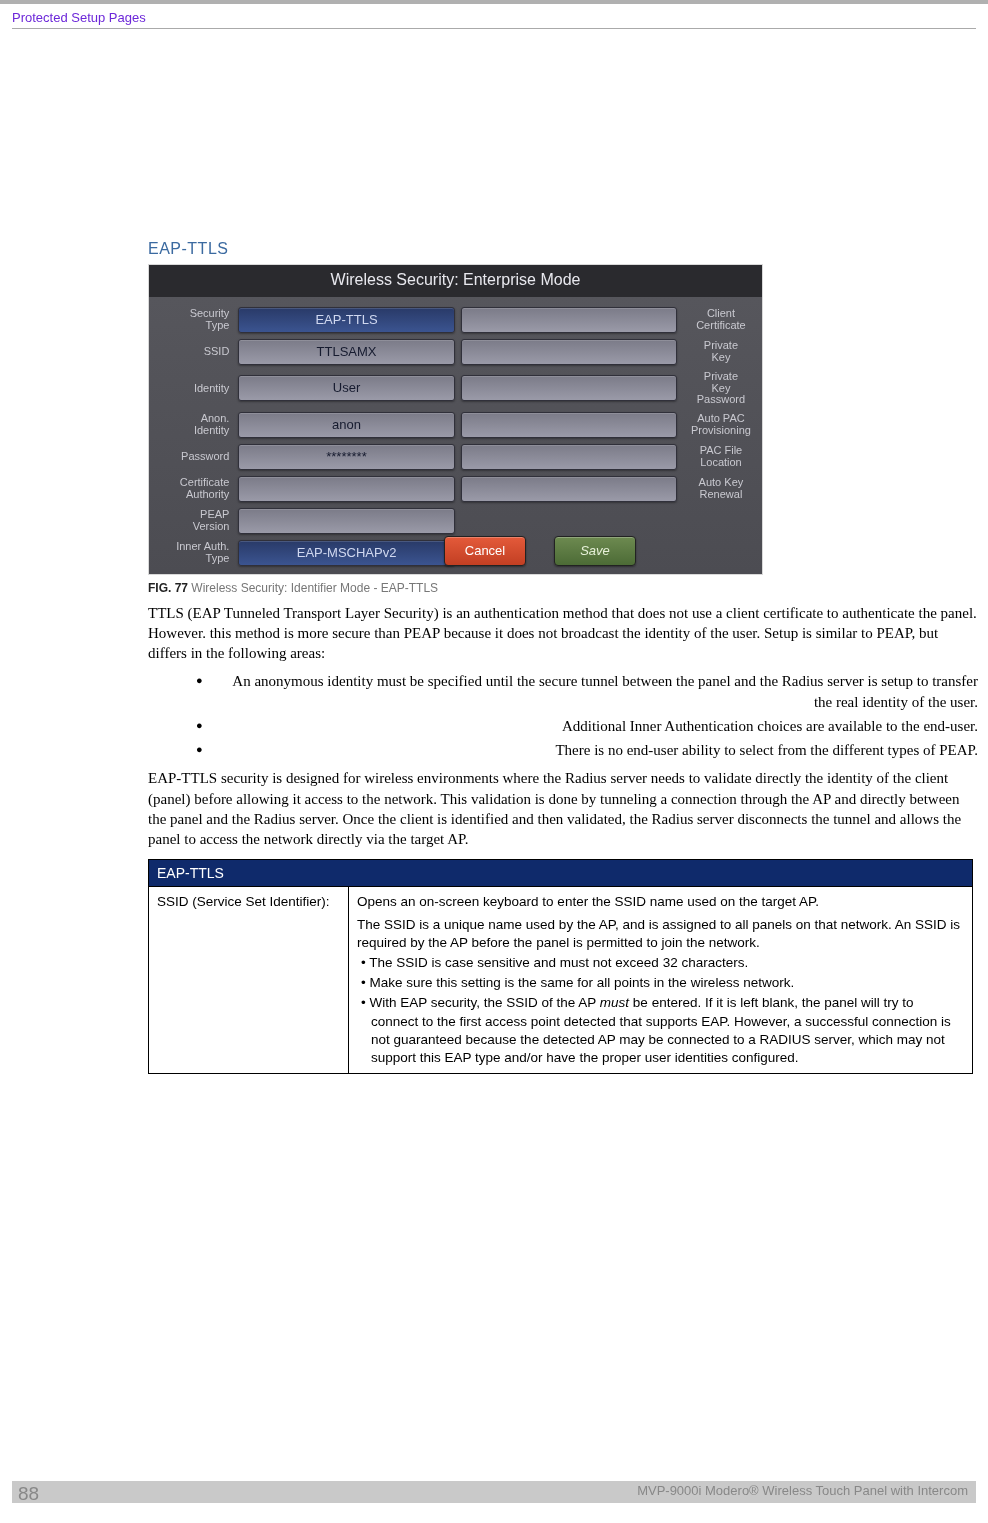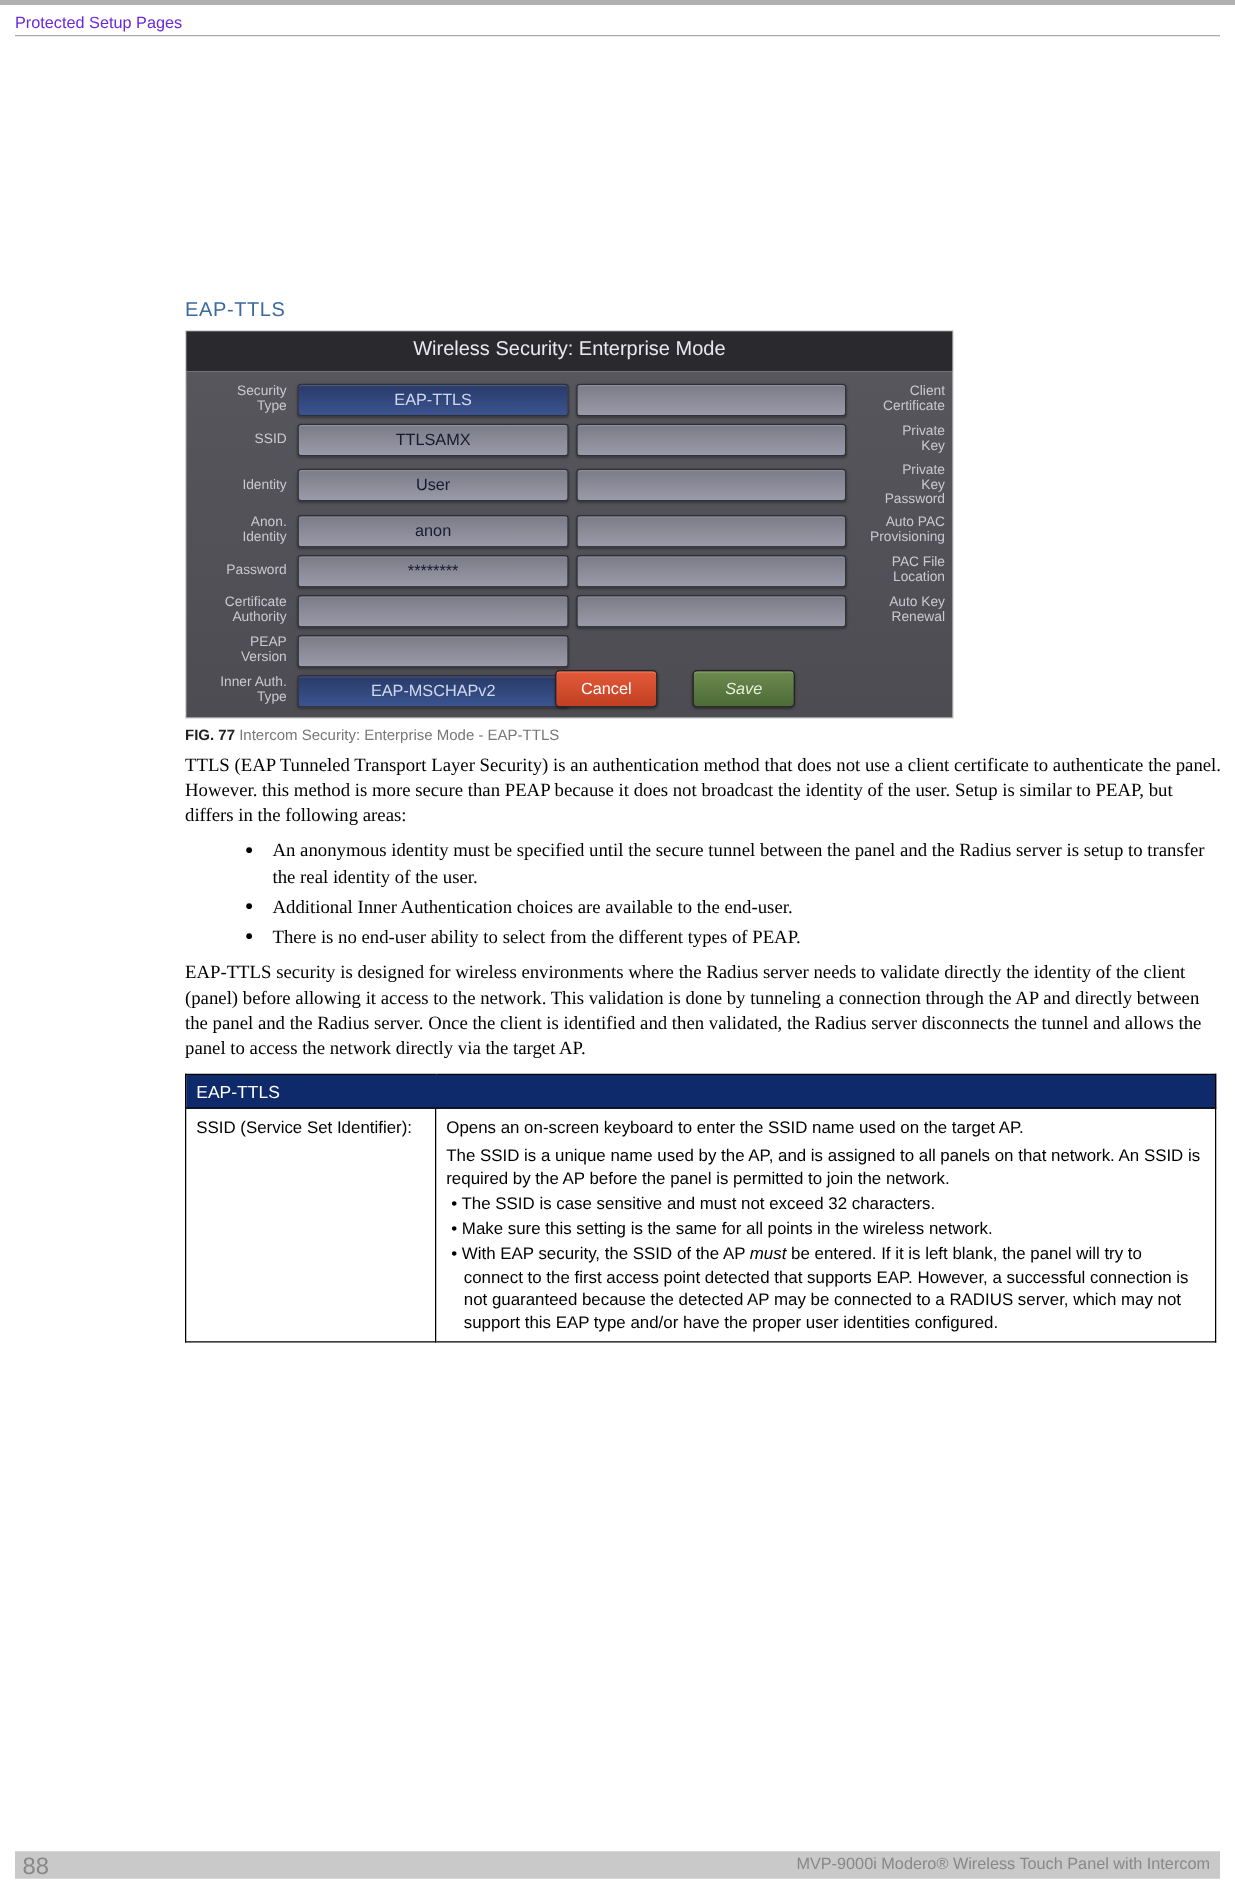--- a/index.html
+++ b/index.html
@@ -76,21 +76,21 @@
     width: 68px;
     text-align: right;
     font-family: Arial, Helvetica, sans-serif;
     font-size: 11px;
     color: #c9c9d0;
     padding-right: 6px;
     line-height: 1.05;
   }
   .scr-label-r {
     width: 78px;
-    text-align: right;
+    text-align: center;
     font-family: Arial, Helvetica, sans-serif;
     font-size: 11px;
     color: #c9c9d0;
     padding-left: 6px;
     line-height: 1.05;
   }
   .scr-field {
     margin: 0 3px;
     height: 26px;
     border-radius: 3px;
@@ -144,20 +144,21 @@
   }
   .fig-caption b { color: #222; font-weight: bold; }
   .body-para {
     font-size: 15px;
     line-height: 1.35;
     margin-top: 8px;
   }
   ul.bullets {
     list-style: none;
     margin: 8px 0 8px 48px;
+    text-align: right;
   }
   ul.bullets li {
     font-size: 15px;
     line-height: 1.35;
     margin-bottom: 4px;
     position: relative;
     padding-left: 22px;
   }
   ul.bullets li::before {
     content: "●";
@@ -310,21 +311,21 @@
 
       <div class="scr-actions">
         <div class="scr-btn cancel">Cancel</div>
         <div class="scr-btn save">Save</div>
       </div>
 
     </div>
   </div>
 
   <div class="fig-caption">
-    <b>FIG. 77</b><span>  Intercom Security: Enterprise Mode - EAP-TTLS</span>
+    <b>FIG. 77</b><span>  Wireless Security: Identifier Mode - EAP-TTLS</span>
   </div>
 
   <p class="body-para">TTLS (EAP Tunneled Transport Layer Security) is an authentication method that does not use a client certificate to authenticate the panel. However. this method is more secure than PEAP because it does not broadcast the identity of the user. Setup is similar to PEAP, but differs in the following areas:</p>
 
   <ul class="bullets">
     <li>An anonymous identity must be specified until the secure tunnel between the panel and the Radius server is setup to transfer the real identity of the user.</li>
     <li>Additional Inner Authentication choices are available to the end-user.</li>
     <li>There is no end-user ability to select from the different types of PEAP.</li>
   </ul>
 

